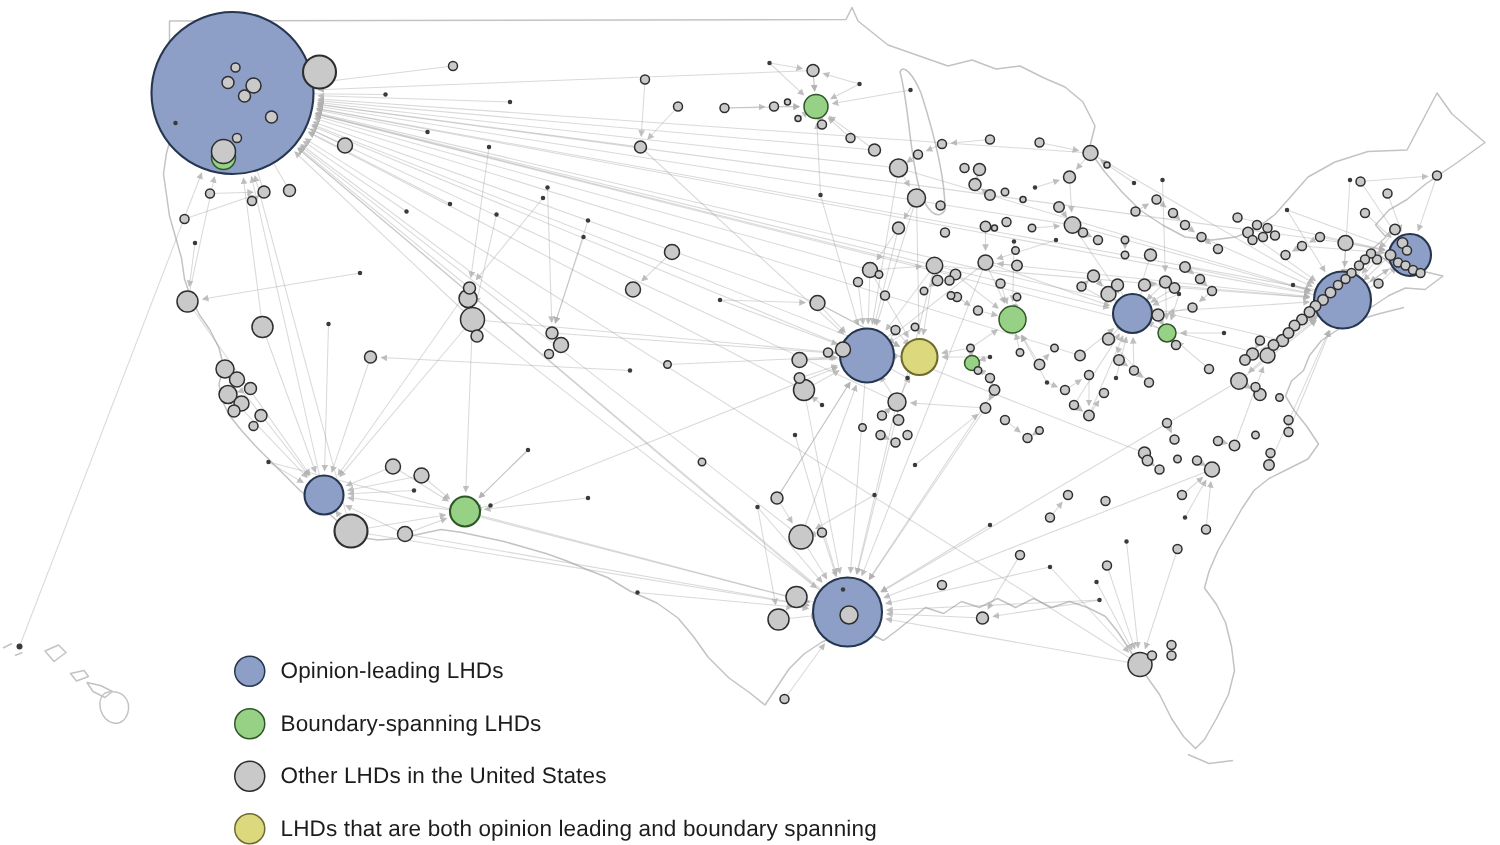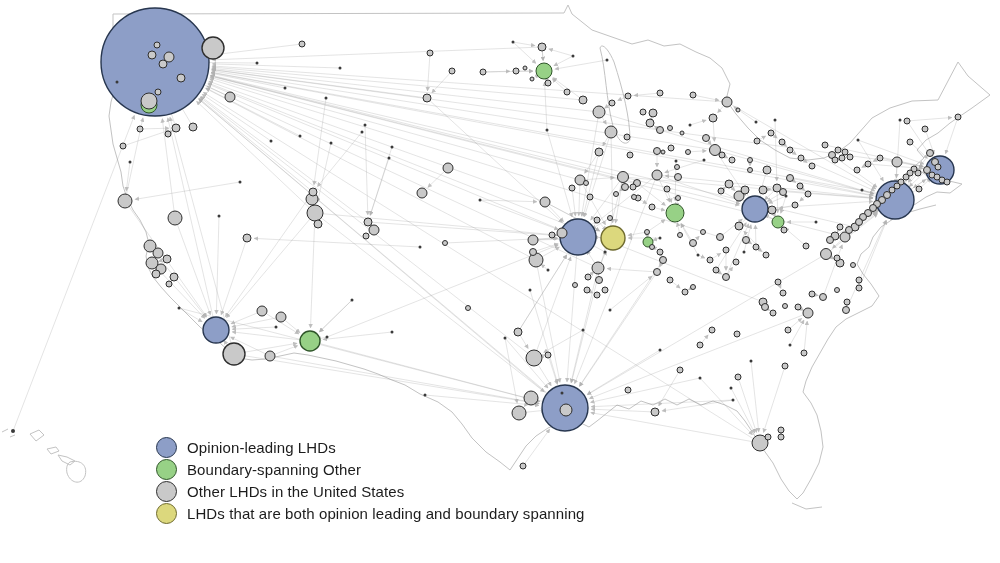--- a/index.html
+++ b/index.html
@@ -1,21 +1,21 @@
 <!DOCTYPE html>
 <html><head>
 <meta charset="utf-8">
 <style>
   html,body{margin:0;padding:0;background:#ffffff;}
   body{width:1000px;height:563px;position:relative;overflow:hidden;
        font-family:"Liberation Sans", sans-serif;}
   #figure{position:absolute;inset:0;}
   #net-svg{position:absolute;left:0;top:0;}
   #legend{position:absolute;left:156px;top:436px;display:flex;
-          flex-direction:column;}
+          flex-direction:column;gap:13px;}
   .legend-row{display:flex;align-items:center;gap:10px;height:22px;}
   .legend-swatch{width:21px;height:21px;border-radius:50%;
                  box-sizing:border-box;border:1.6px solid #333;flex:0 0 auto;}
   .legend-label{font-size:15px;color:#1c1c1c;letter-spacing:.1px;
                 white-space:nowrap;}
 </style>
 </head>
 <body>
 
 <div id="figure">
@@ -726,21 +726,21 @@
       </g>
   </svg>
 
   <div id="legend">
     <div class="legend-row">
       <span class="legend-swatch" style="background: rgb(141, 158, 199); border-color: rgb(39, 54, 79);"></span>
       <span class="legend-label">Opinion-leading LHDs</span>
     </div>
     <div class="legend-row">
       <span class="legend-swatch" style="background: rgb(151, 209, 134); border-color: rgb(47, 85, 41);"></span>
-      <span class="legend-label">Boundary-spanning Other</span>
+      <span class="legend-label">Boundary-spanning LHDs</span>
     </div>
     <div class="legend-row">
       <span class="legend-swatch" style="background: rgb(201, 201, 201); border-color: rgb(46, 46, 46);"></span>
       <span class="legend-label">Other LHDs in the United States</span>
     </div>
     <div class="legend-row">
       <span class="legend-swatch" style="background: rgb(220, 216, 125); border-color: rgb(110, 106, 46);"></span>
       <span class="legend-label">LHDs that are both opinion leading and boundary spanning</span>
     </div>
   </div>

